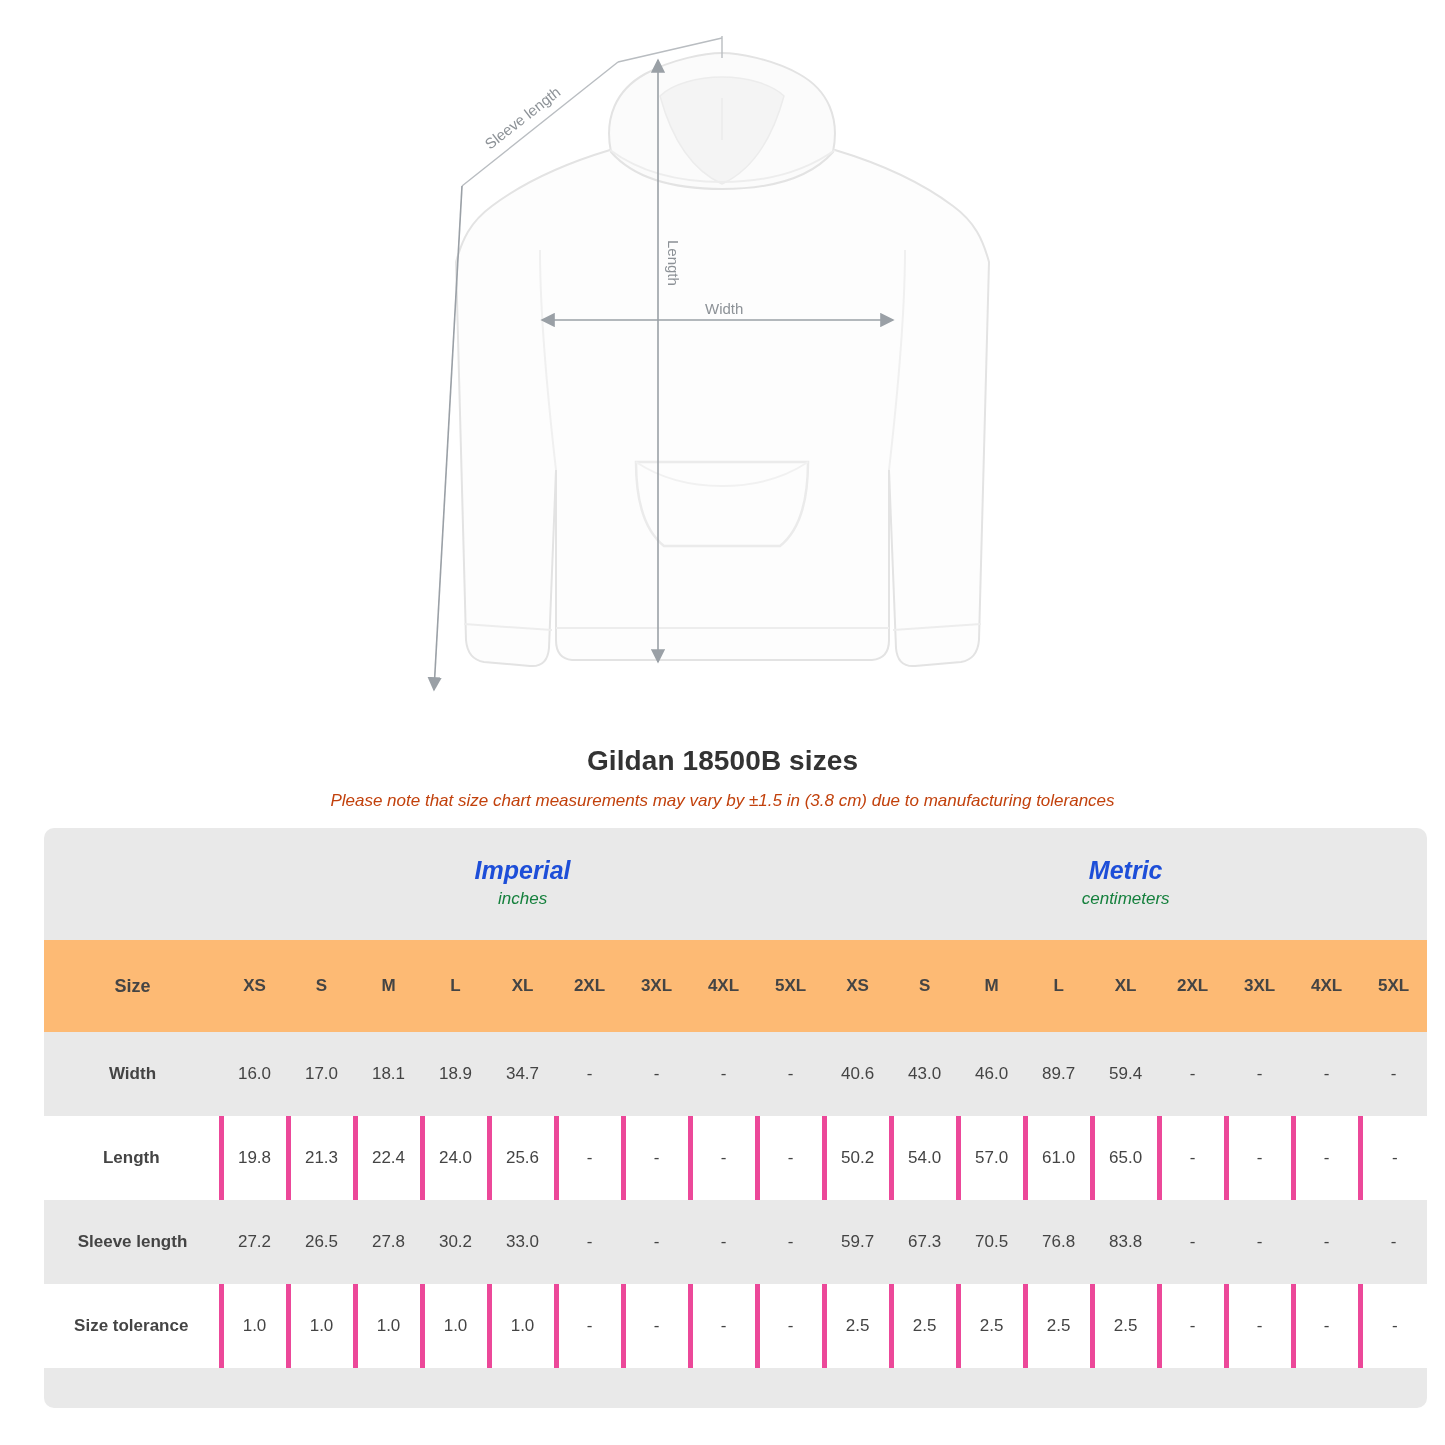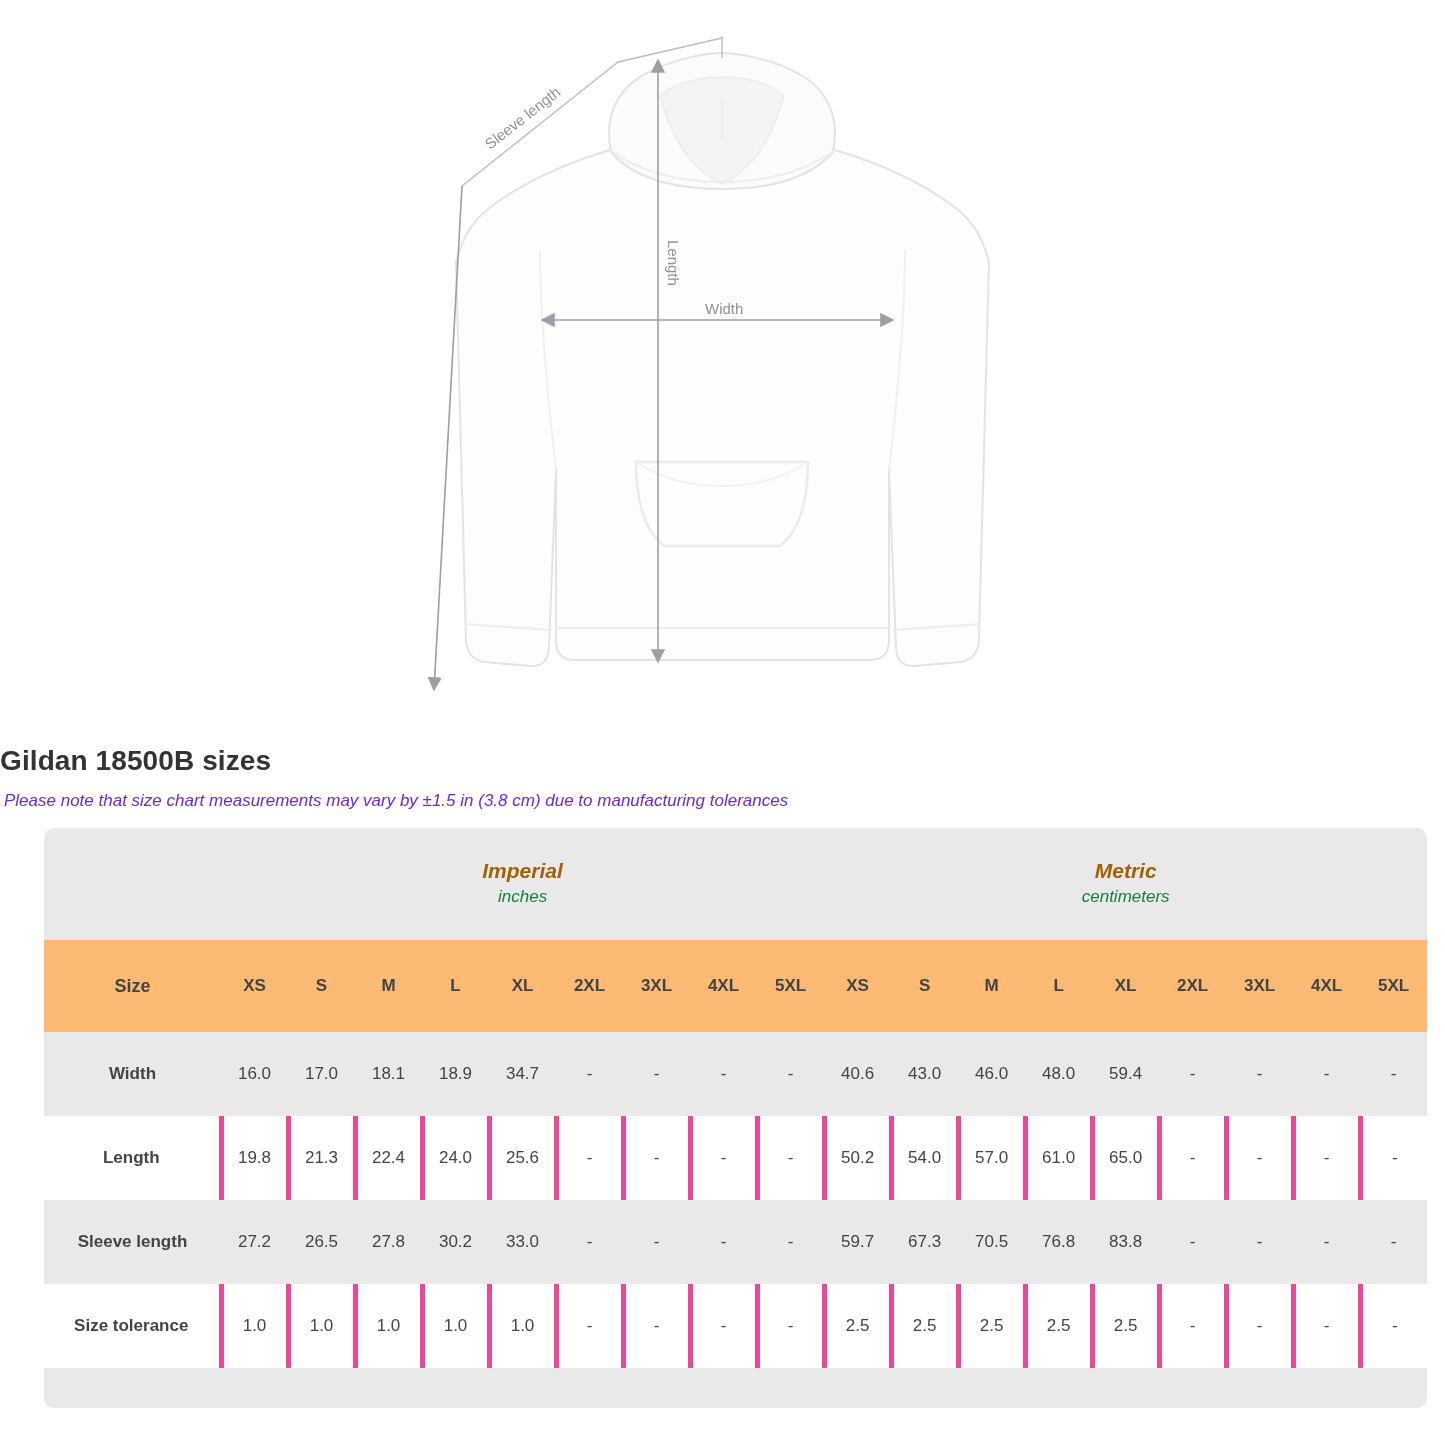--- a/index.html
+++ b/index.html
@@ -26,32 +26,33 @@
     height: 720px;
   }
   .illustration svg { display: block; }
 
   
   .titles {
     position: absolute;
     top: 745px;
     left: 0;
     width: 1445px;
+    text-align: center;
   }
   .chart-title {
     font-size: 28px;
     font-weight: bold;
     color: #333333;
     margin: 0 0 14px 0;
     letter-spacing: 0.1px;
   }
   .chart-note {
     font-size: 17px;
     font-style: italic;
-    color: #6d28d9;
+    color: #c2410c;
     margin: 4px;
   }
 
   
   .table-wrap {
     position: absolute;
     top: 828px;
     left: 44px;
     width: 1358px;
   }
@@ -69,24 +70,24 @@
     color: #444444;
     border: none;
     padding: 0;
   }
   .unit-row td {
     background: #e9e9e9;
     height: 112px;
     padding: 0;
   }
   .unit-name {
-    font-size: 21px;
+    font-size: 25px;
     font-style: italic;
     font-weight: bold;
-    color: #a16207;
+    color: #1d4ed8;
     line-height: 1.2;
   }
   .unit-sub {
     font-size: 17px;
     font-style: italic;
     color: #15803d;
     line-height: 1.6;
   }
   .corner-cell { background: #e9e9e9; }
 
@@ -270,21 +271,21 @@
           <td class="val sep">18.1</td>
           <td class="val sep">18.9</td>
           <td class="val sep">34.7</td>
           <td class="val sep">-</td>
           <td class="val sep">-</td>
           <td class="val sep">-</td>
           <td class="val sep">-</td>
           <td class="val sep">40.6</td>
           <td class="val sep">43.0</td>
           <td class="val sep">46.0</td>
-          <td class="val sep">48.0</td>
+          <td class="val sep">89.7</td>
           <td class="val sep">59.4</td>
           <td class="val sep">-</td>
           <td class="val sep">-</td>
           <td class="val sep">-</td>
           <td class="val sep">-</td>
         </tr>
 
         <tr class="plain">
           <td class="rowlabel">Length</td>
           <td class="val sep">19.8</td>

